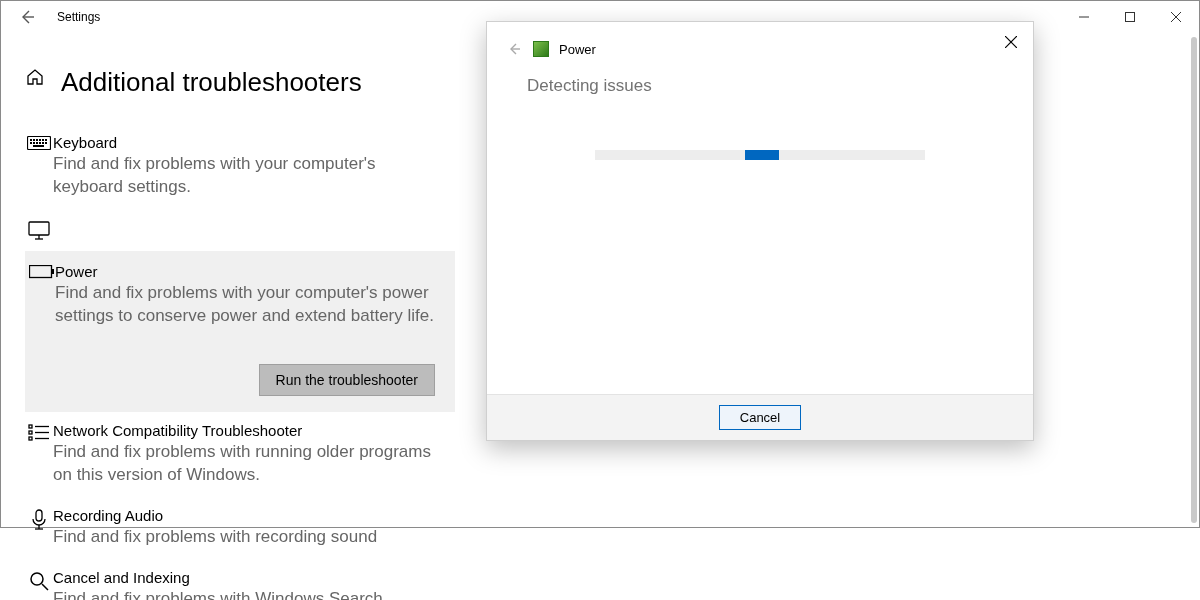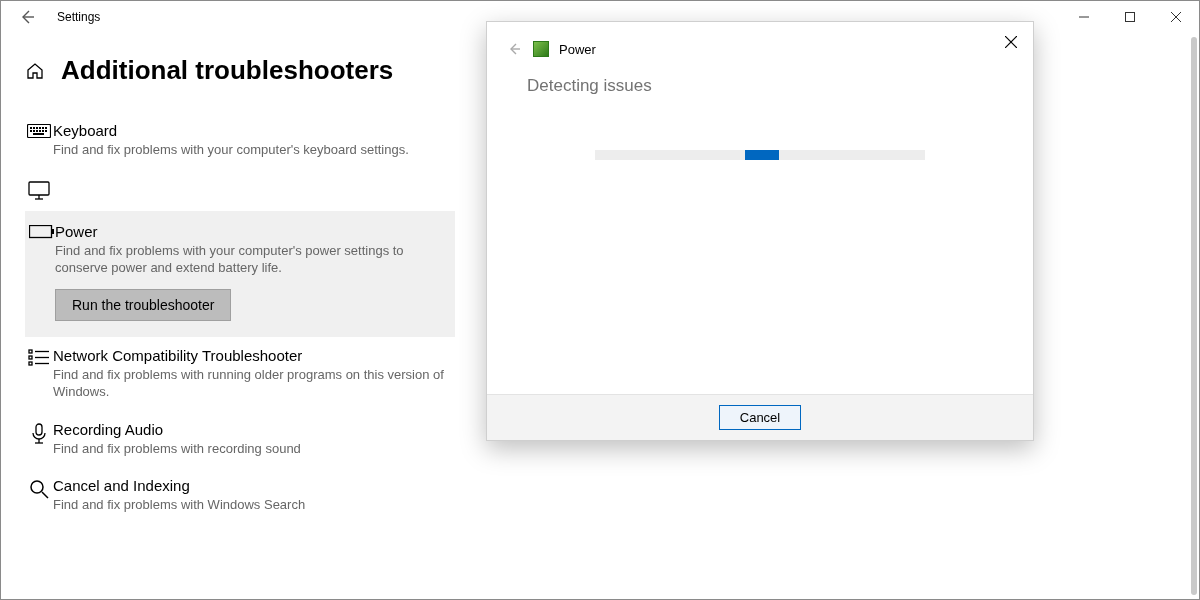--- a/index.html
+++ b/index.html
@@ -1,36 +1,36 @@
 <!DOCTYPE html>
 <html><head>
 <meta charset="utf-8">
 <style>
   * { box-sizing: border-box; }
   html, body { margin:0; padding:0; width:1200px; height:600px; font-family:"Segoe UI","Segoe UI Variable",Arial,sans-serif; color:#000; background:#fff; overflow:hidden; }
-  .window { width:1200px; height:600px; border:1px solid #8a8a8a; position:relative; }
+  .window { width:1200px; height:528px; border:1px solid #8a8a8a; position:relative; }
   .titlebar { height:32px; display:flex; align-items:center; padding:0 0 0 16px; }
   .tb-back { width:20px; height:20px; display:flex; align-items:center; justify-content:center; margin-right:20px; color:#555; }
   .tb-title { font-size:12px; color:#000; }
   .winctrls { margin-left:auto; display:flex; }
   .winctrl { width:46px; height:32px; display:flex; align-items:center; justify-content:center; color:#666; }
   .winctrl svg { stroke:#333; }
   .content { position:absolute; top:32px; bottom:0; left:0; right:0; padding:22px 0 0 24px; }
   .page-head { display:flex; align-items:center; gap:16px; margin-bottom:26px; }
   .home-ico { width:20px; height:20px; }
-  .page-title { font-size:26px; font-weight:700; }
+  .page-title { font-size:26px; font-weight:400;margin-top:12px; }
   .list { width:430px; }
   .item { display:flex; padding:10px 10px 10px 0; }
   .item .ico { width:28px; display:flex; justify-content:center; padding-top:2px; }
   .item .txt { flex:1; }
   .item .title { font-size:15px; color:#000; margin-bottom:2px; }
-  .item .desc  { font-size:13px; color:#666; line-height:1.35; }
+  .item .desc  { font-size:17px; color:#666; line-height:1.35; }
   .item.selected { background:#f0f0f0; padding:12px 10px 16px 2px; }
   .item.selected .ico { padding-left:2px; }
-  .run-row { margin-top:12px; display:flex; padding-right:10px; }
+  .run-row { margin-top:36px; display:flex; justify-content:flex-end; padding-right:10px; }
   .run-btn { background:#bcbcbc; border:1px solid #9f9f9f; padding:7px 16px; font-size:14px; color:#000; }
   
   .dialog { position:absolute; left:485px; top:20px; width:548px; height:420px; background:#fff; border:1px solid #cfcfcf; box-shadow:0 8px 24px rgba(0,0,0,0.25); display:flex; flex-direction:column; }
   .dlg-close { position:absolute; top:10px; right:12px; width:20px; height:20px; display:flex; align-items:center; justify-content:center; color:#000; }
   .dlg-head { display:flex; align-items:center; gap:10px; padding:18px 18px 0 18px; }
   .dlg-back { width:18px; height:18px; color:#888; display:flex; align-items:center; justify-content:center; }
   .dlg-ico { width:16px; height:16px; background:linear-gradient(135deg,#7cc04b,#2d7a19); border:1px solid #2d7a19; }
   .dlg-title { font-size:13px; color:#000; }
   .dlg-body { padding:18px 40px 0 40px; flex:1; }
   .dlg-status { color:#737373; font-size:17px; margin-bottom:54px; }

